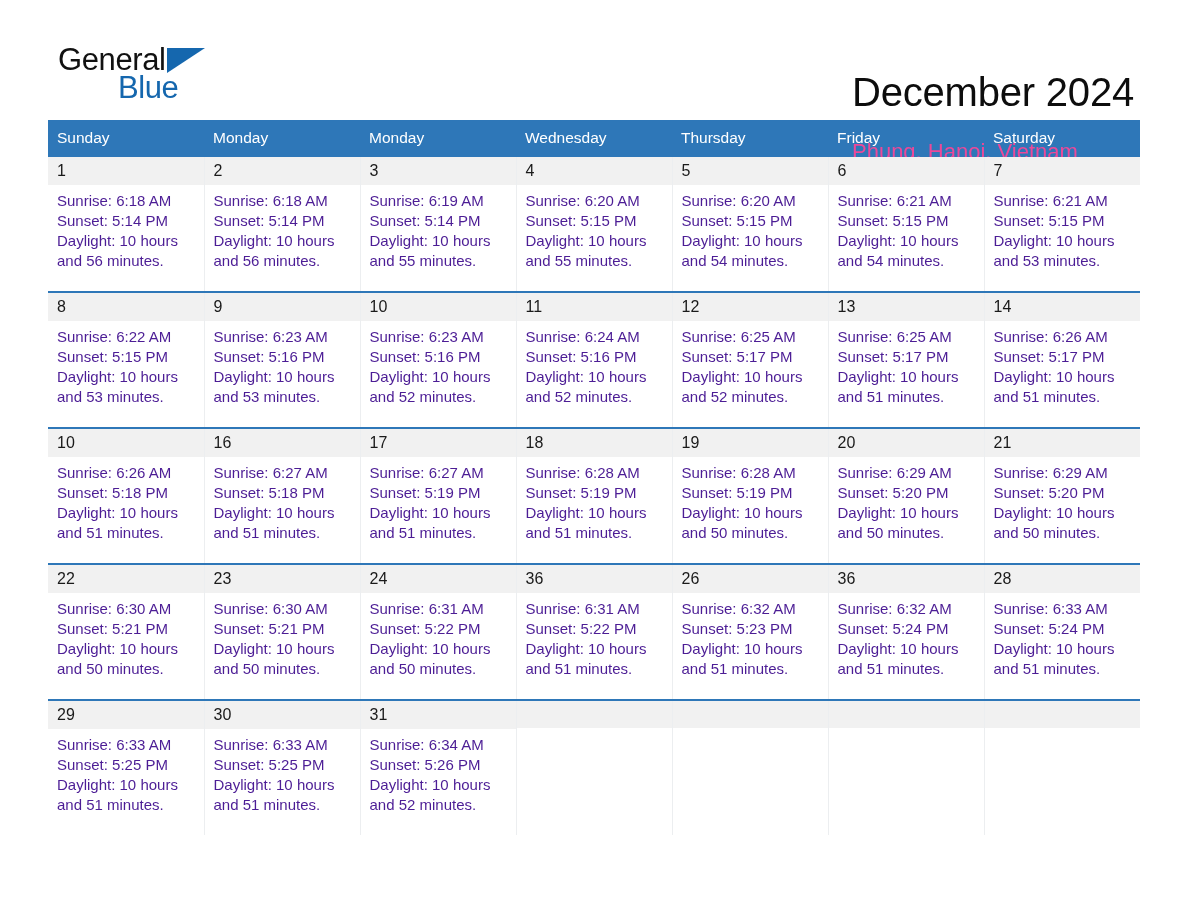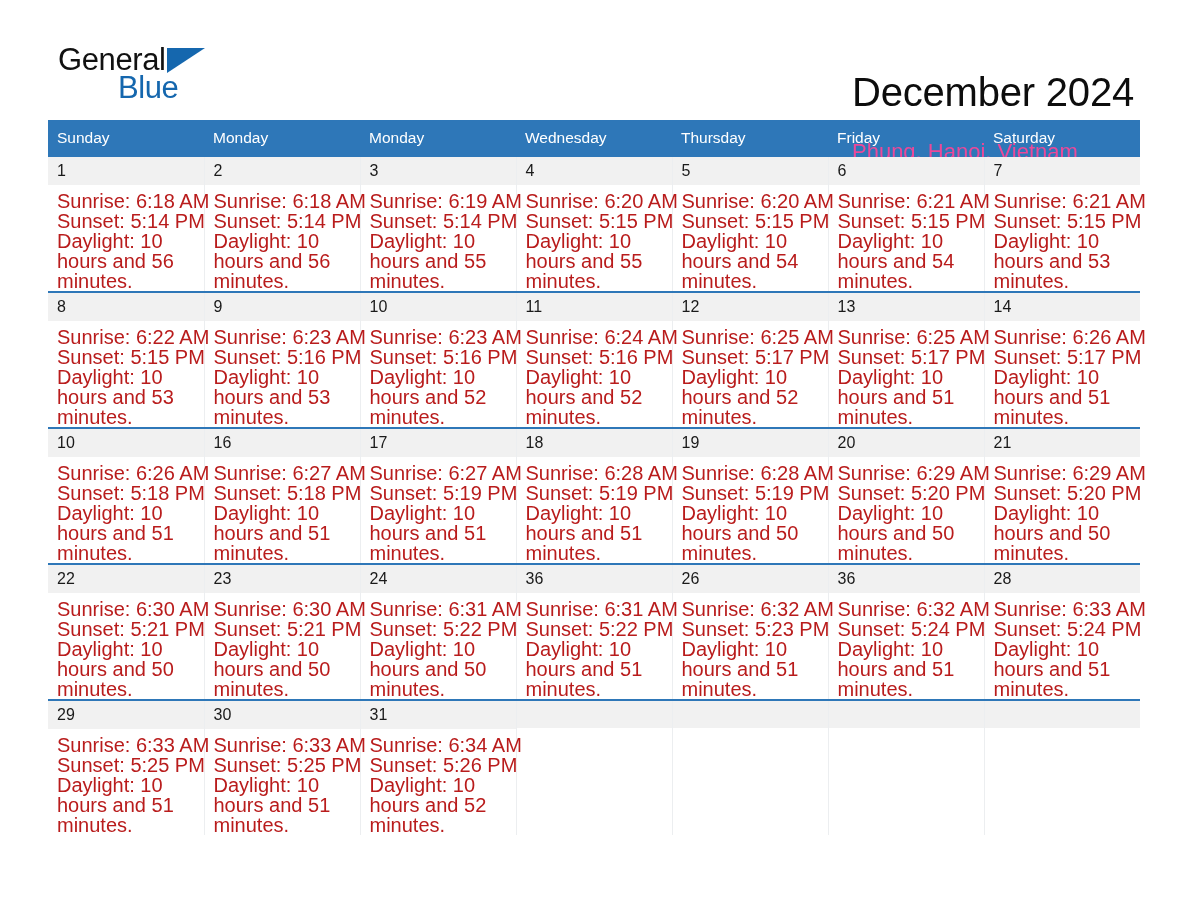--- a/index.html
+++ b/index.html
@@ -119,23 +119,23 @@
     background: #f1f1f1;
     font-size: 16px;
     color: #1a1a1a;
     padding: 5px 0 5px 9px;
     line-height: 1.15;
     min-height: 27px;
   }
   .cell.empty .daynum { color: transparent; }
   .cell-body {
     padding: 6px 8px 0 9px;
-    font-size: 20px;
+    font-size: 15px;
     line-height: 20px;
-    color: #b91c1c;
+    color: #4c1d95;
   }
   .cell-body div { white-space: nowrap; }
   .daylight-line { white-space: normal !important; }
 </style>
 </head>
 <body>
 
 <div class="page">
 
   <div class="masthead">

